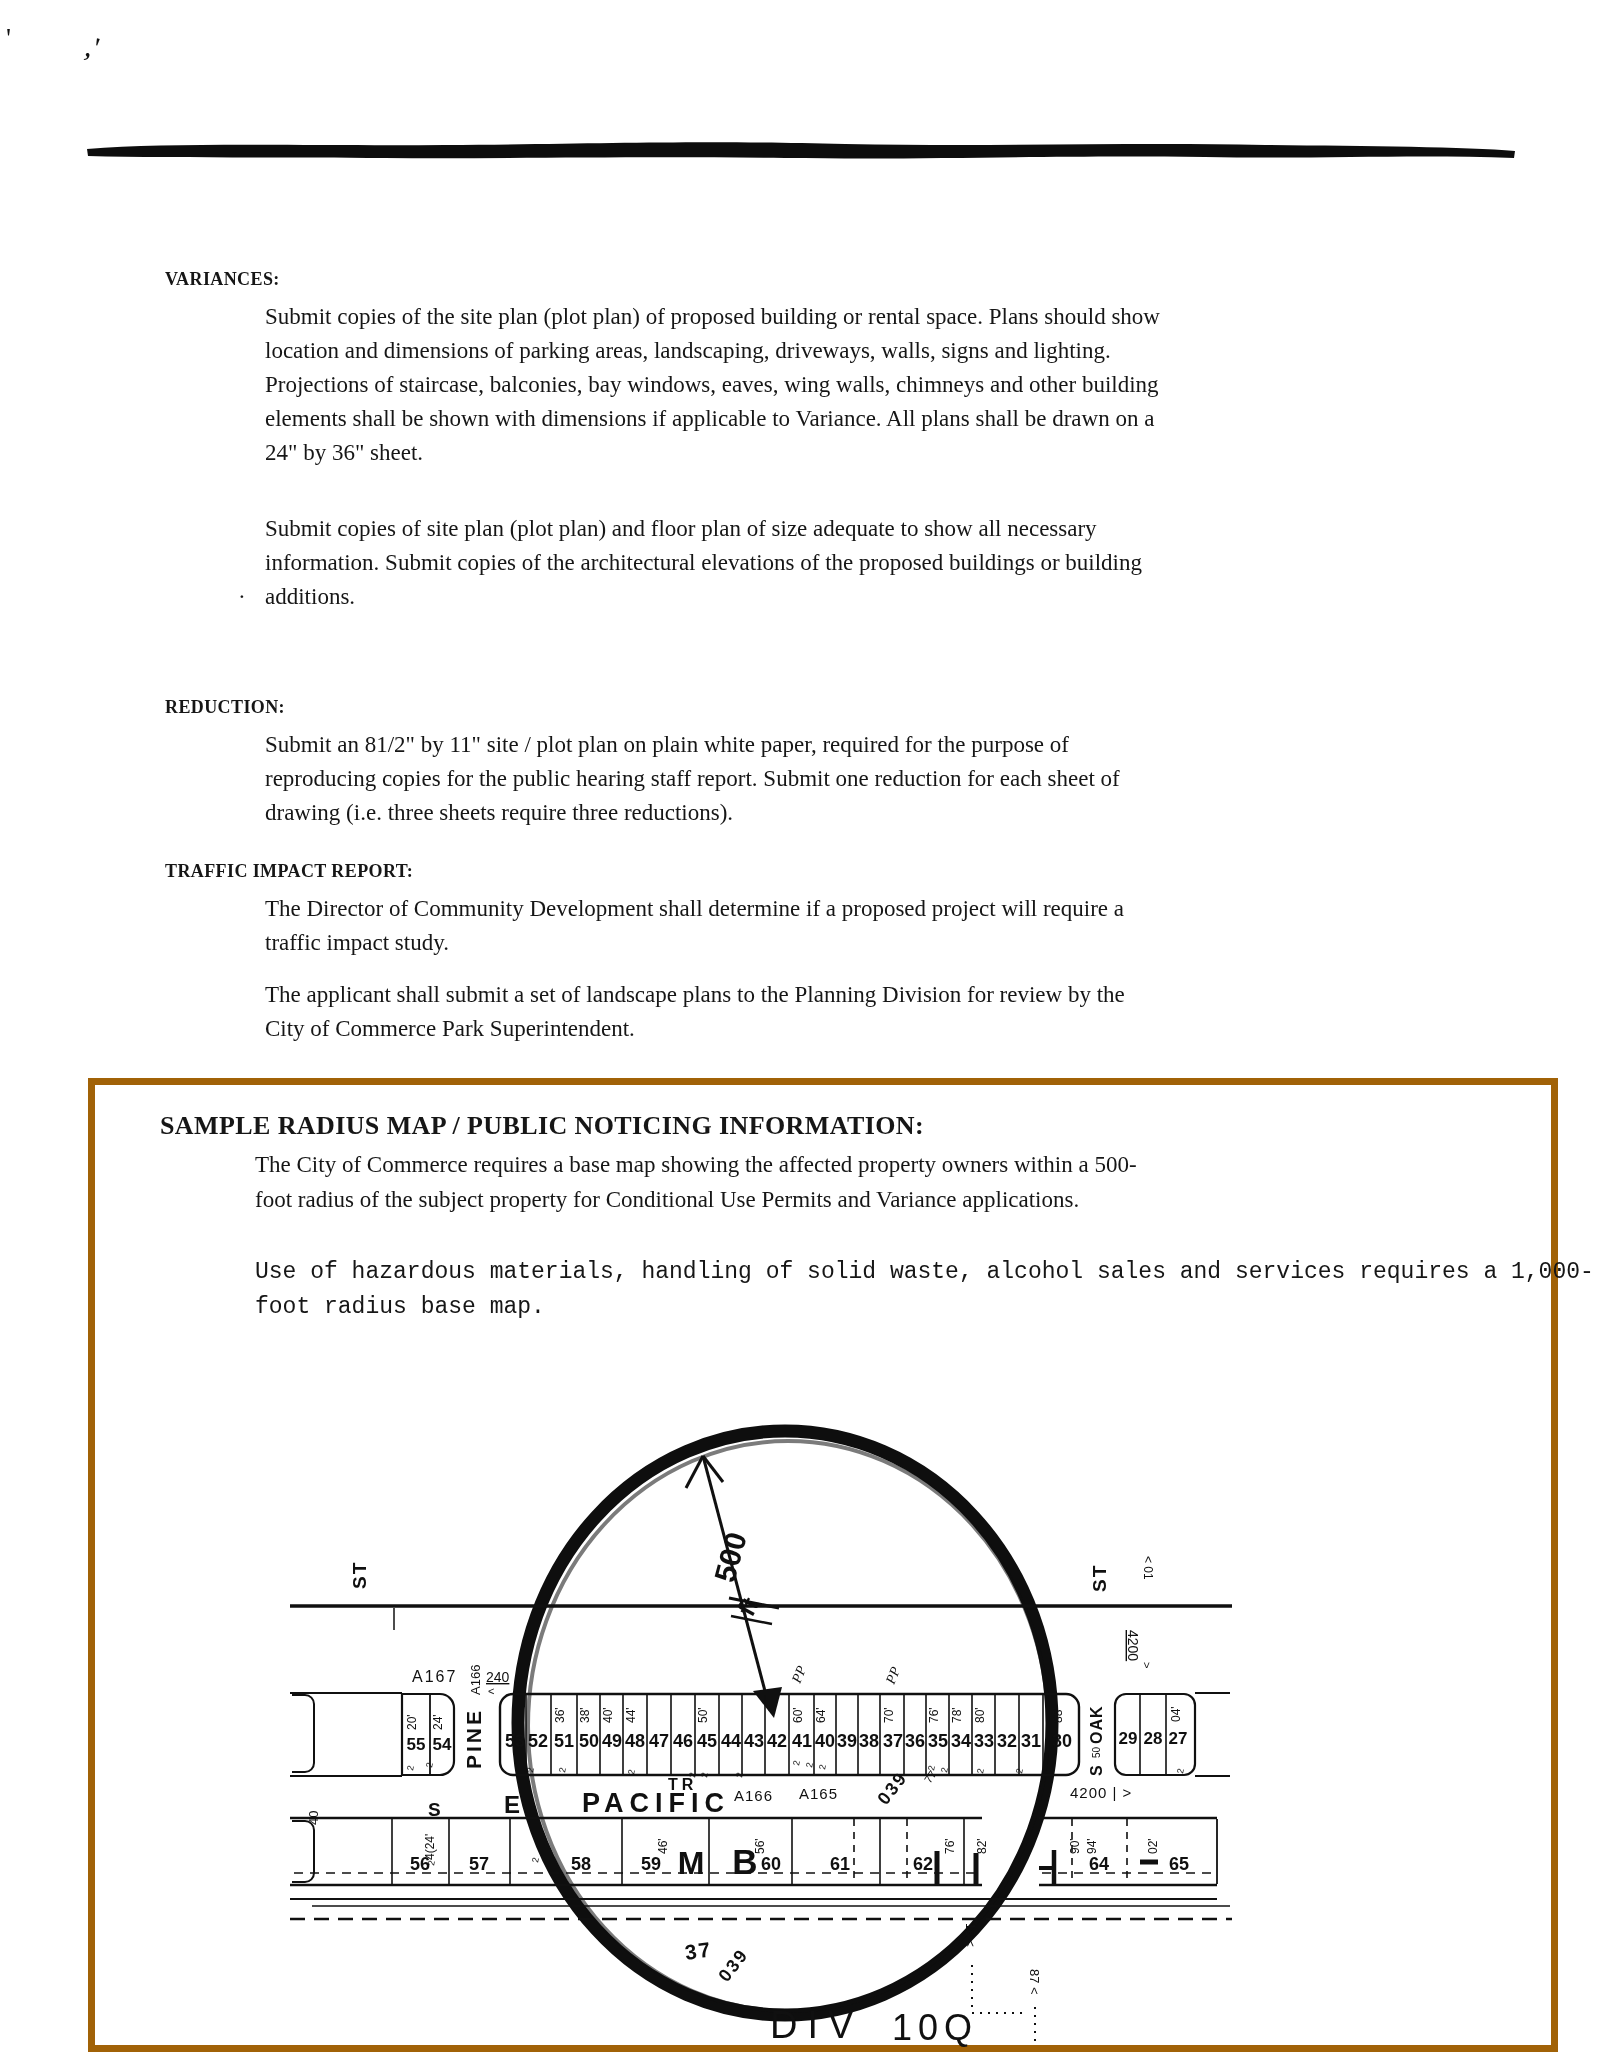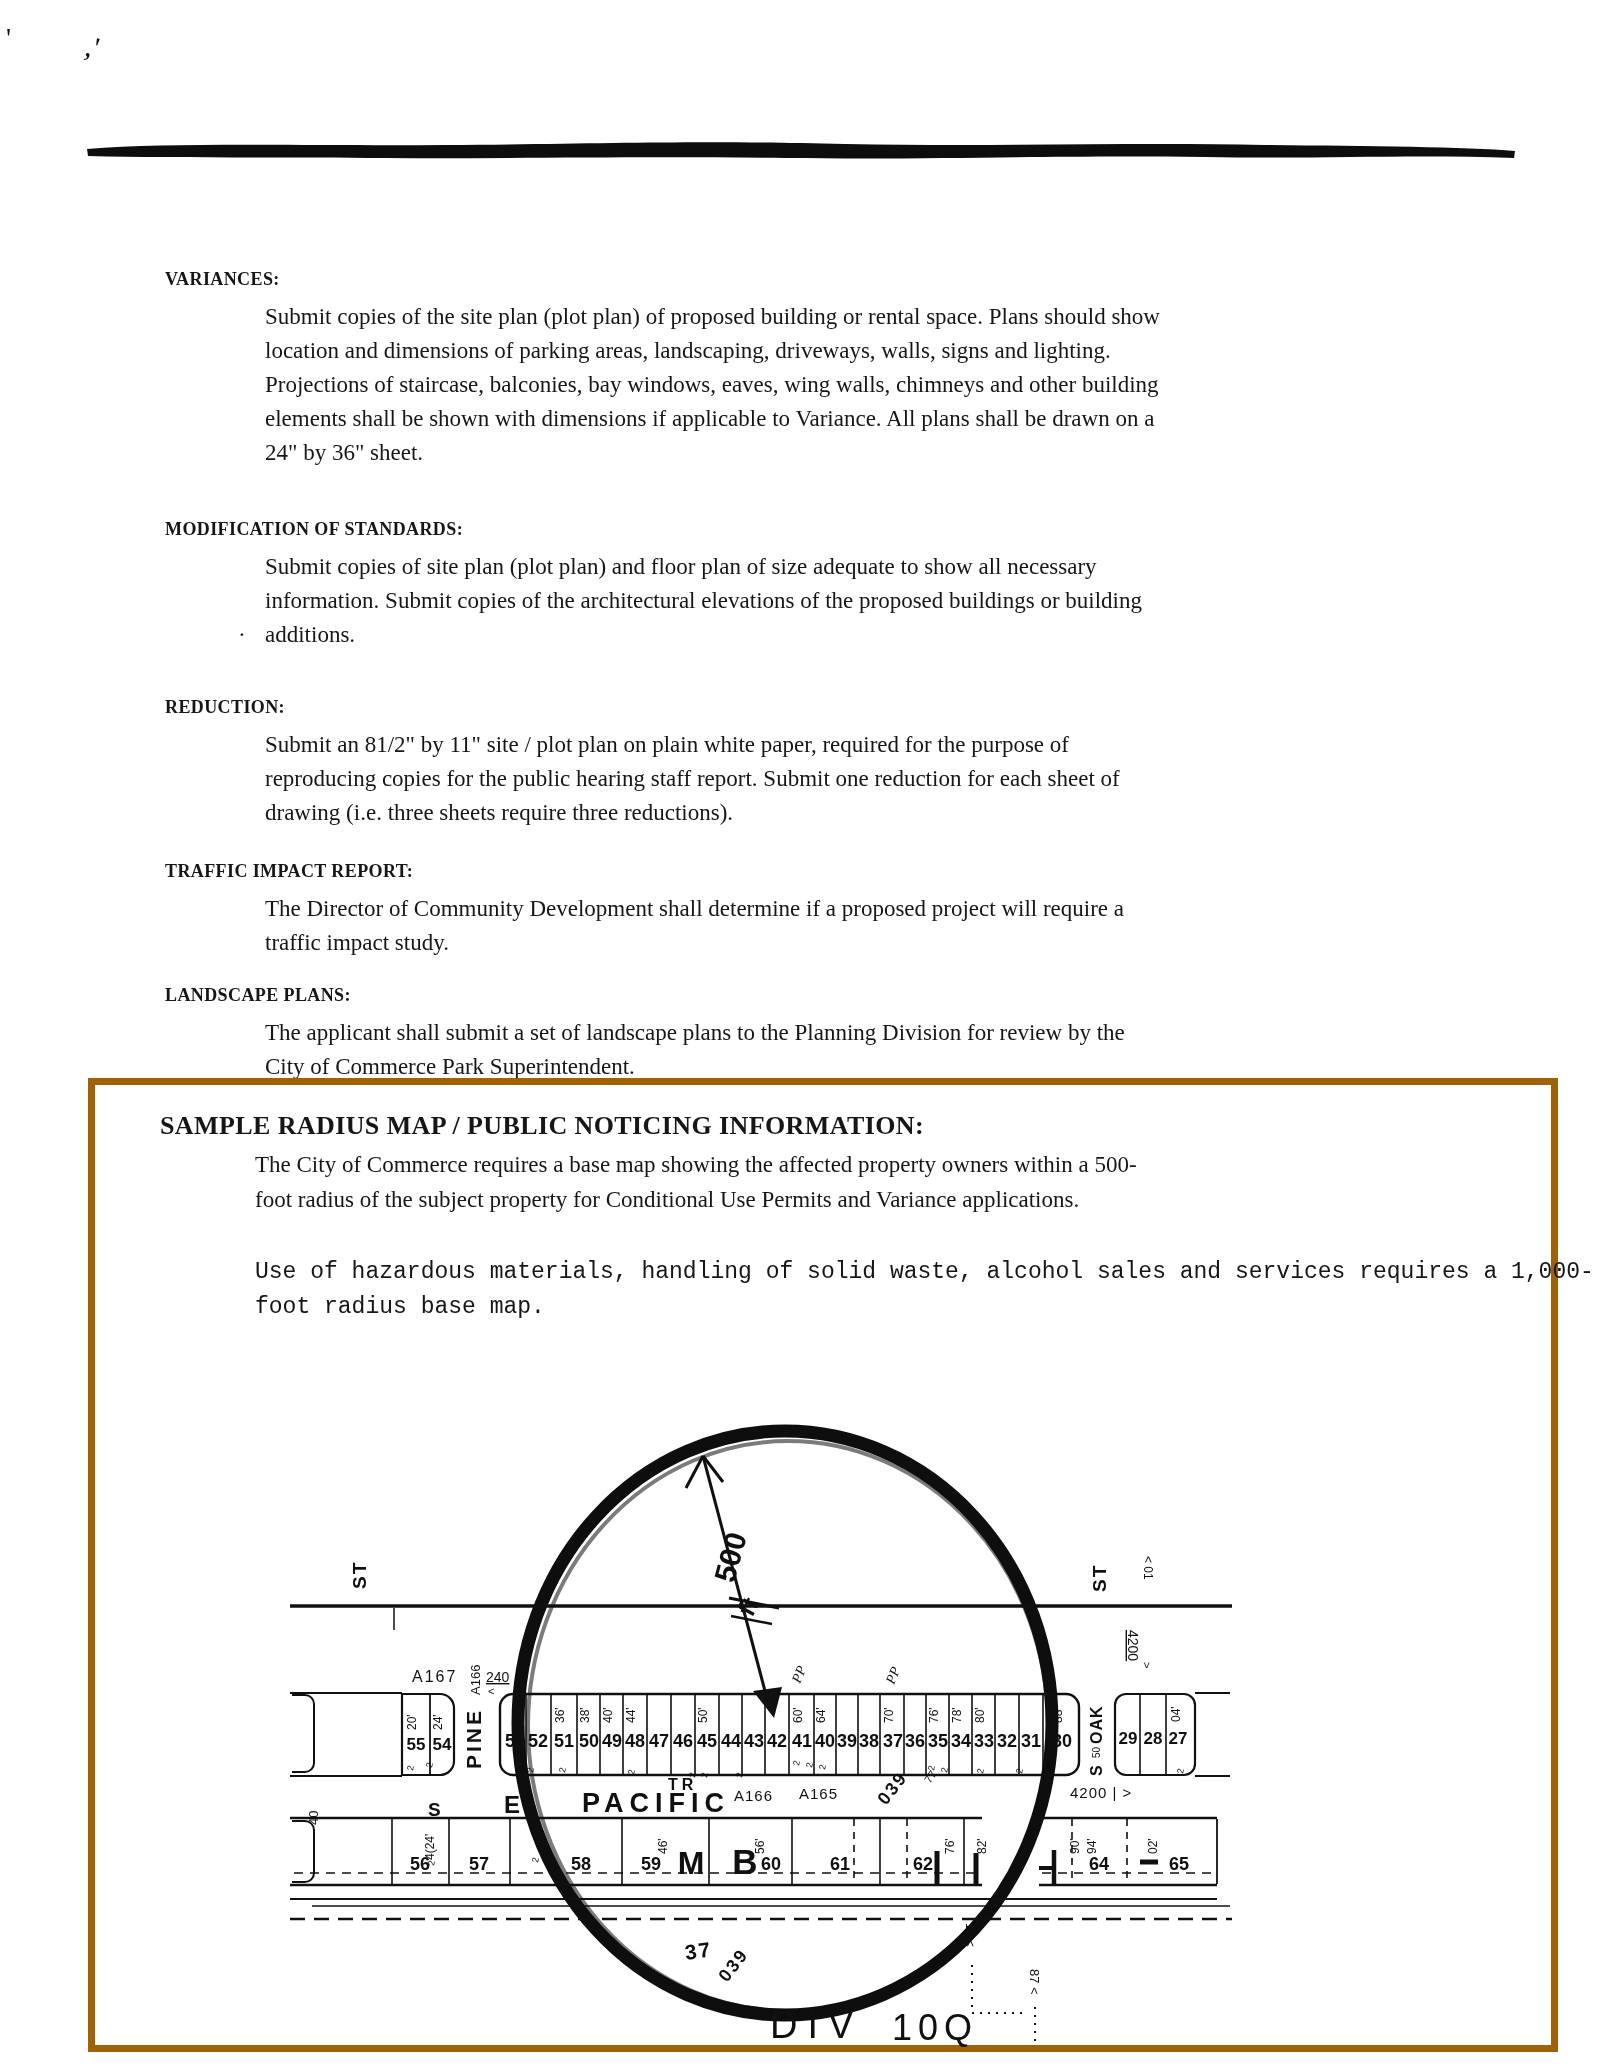--- a/index.html
+++ b/index.html
@@ -41,21 +41,20 @@
         <div class="sec-heading">VARIANCES:</div>
         <div class="para">
           <div class="tline">Submit copies of the site plan (plot plan) of proposed building or rental space. Plans should show</div>
           <div class="tline">location and dimensions of parking areas, landscaping, driveways, walls, signs and lighting.</div>
           <div class="tline">Projections of staircase, balconies, bay windows, eaves, wing walls, chimneys and other building</div>
           <div class="tline">elements shall be shown with dimensions if applicable to Variance.  All plans shall be drawn on a</div>
           <div class="tline">24" by 36" sheet.</div>
         </div>
       </div>
       <div class="sec" style="top: 512px;">
-        <div class="sec-heading">MODIFICATION OF STANDARDS:</div>
         <div class="para">
           <div class="tline">Submit copies of site plan (plot plan) and floor plan of size adequate to show all necessary</div>
           <div class="tline">information. Submit copies of the architectural elevations of the proposed buildings or building</div>
           <div class="tline">additions.<span class="stray">.</span></div>
         </div>
       </div>
       <div class="sec" style="top: 690px;">
         <div class="sec-heading">REDUCTION:</div>
         <div class="para">
           <div class="tline">Submit an 81/2" by 11" site / plot plan on plain white paper, required for the purpose of</div>
@@ -64,21 +63,20 @@
         </div>
       </div>
       <div class="sec" style="top: 854px;">
         <div class="sec-heading">TRAFFIC IMPACT REPORT:</div>
         <div class="para">
           <div class="tline">The Director of Community Development shall determine if a proposed project will require a</div>
           <div class="tline">traffic impact study.</div>
         </div>
       </div>
       <div class="sec" style="top: 978px;">
-        <div class="sec-heading">LANDSCAPE PLANS:</div>
         <div class="para">
           <div class="tline">The applicant shall submit a set of landscape plans to the Planning Division for review by the</div>
           <div class="tline">City of Commerce Park Superintendent.</div>
         </div>
       </div>
     </div>
 
   <div class="sample-box">
     <div class="box-heading">SAMPLE RADIUS MAP / PUBLIC NOTICING INFORMATION:</div>
     <div class="box-paras" id="box-paras">

